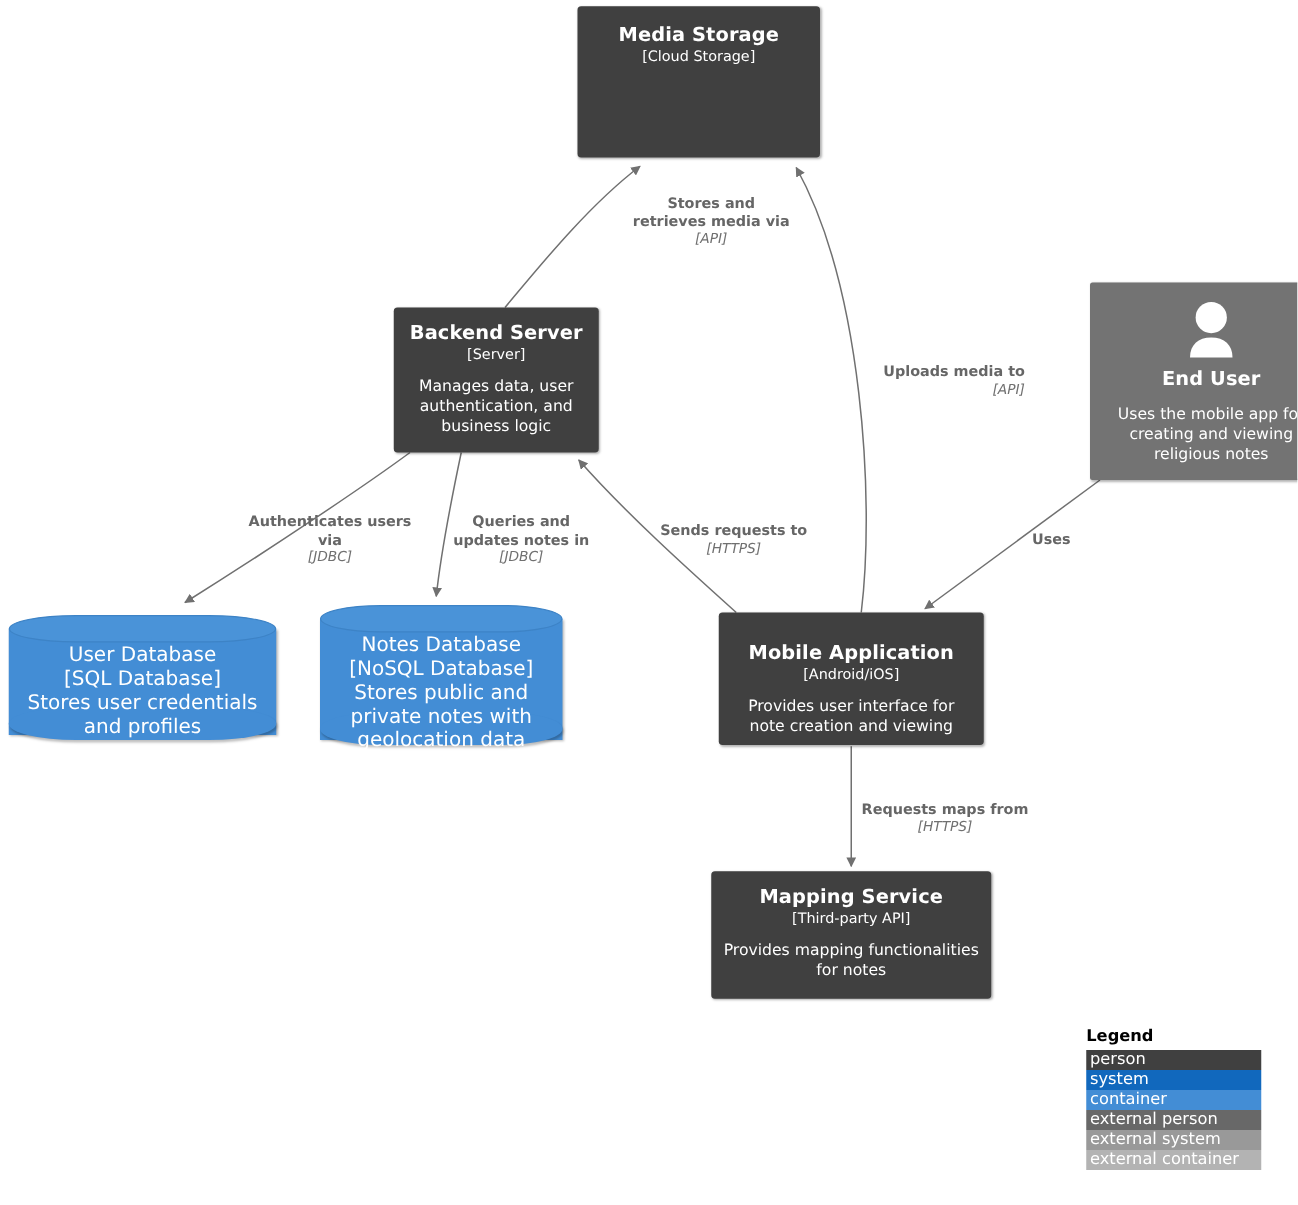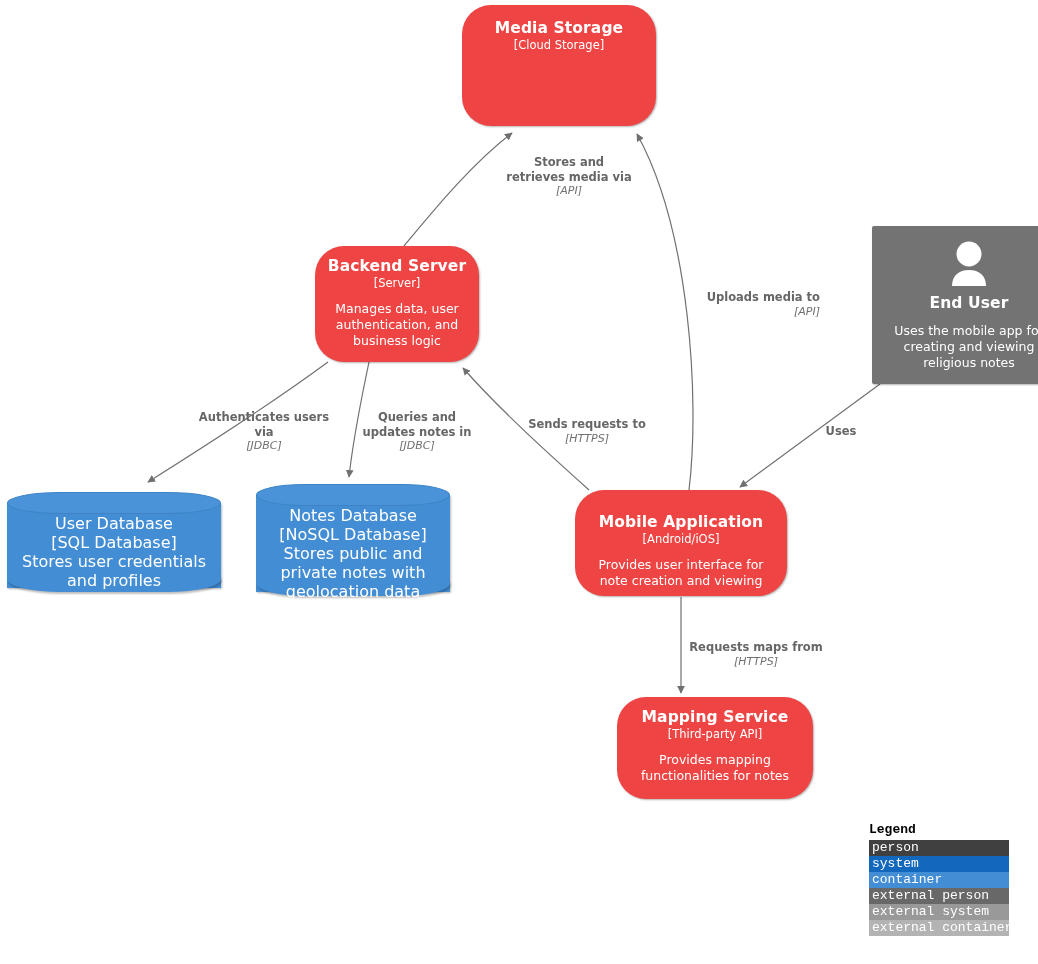--- a/index.html
+++ b/index.html
@@ -66,22 +66,21 @@
     border-radius: 2px;
     margin-left: 32px;
   }
   .person .person-icon {
     margin-top: 14px;
     margin-bottom: 2px;
   }
 
   
   .node.container {
-    background: #ef4444;
-    border-radius: 29px;
+    background: #404040;
   }
 
   
   .db {
     position: absolute;
     box-sizing: border-box;
     color: #ffffff;
     text-align: center;
   }
   .db .cyl-body {
@@ -235,21 +234,21 @@
     </div>
   </div>
 
   <div class="node rect container" style="left:575px; top:490px; width:212px; height:106px; padding-top:23px;">
     <div class="n-title">Mobile Application</div>
     <div class="n-tech">[Android/iOS]</div>
     <div class="n-spacer"></div>
     <div class="n-desc">Provides user interface for note creation and viewing</div>
   </div>
 
-  <div class="node rect container" style="left:617px; top:697px; width:196px; height:102px; padding-top:11px;text-align:center;">
+  <div class="node rect container" style="left:569px; top:697px; width:224px; height:102px; padding-top:11px;text-align:center;">
     <div class="n-title">Mapping Service</div>
     <div class="n-tech">[Third-party API]</div>
     <div class="n-spacer"></div>
     <div class="n-desc">Provides mapping functionalities for notes</div>
   </div>
 
   <div class="edge-label" style="left:489px; top:155px; width:160px;">
     <span class="el-main">Stores and</span>
     <span class="el-main">retrieves media via</span>
     <span class="el-tech">[API]</span>
@@ -279,21 +278,21 @@
 
   <div class="edge-label" style="left:805px; top:424px; width:72px;">
     <span class="el-main">Uses</span>
   </div>
 
   <div class="edge-label" style="left:681px; top:640px; width:150px; text-align:center;">
     <span class="el-main">Requests maps from</span>
     <span class="el-tech">[HTTPS]</span>
   </div>
 
-  <div id="legend" style="left:869px; top:822px; width:140px;font-family:Liberation Mono, monospace;">
+  <div id="legend" style="left:869px; top:822px; width:140px;">
     <div class="legend-title">Legend</div>
     <div class="legend-row" style="background:#404040;">
       <span>person</span>
     </div>
     <div class="legend-row" style="background:#1168bd;">
       <span>system</span>
     </div>
     <div class="legend-row" style="background:#438dd5;">
       <span>container</span>
     </div>

